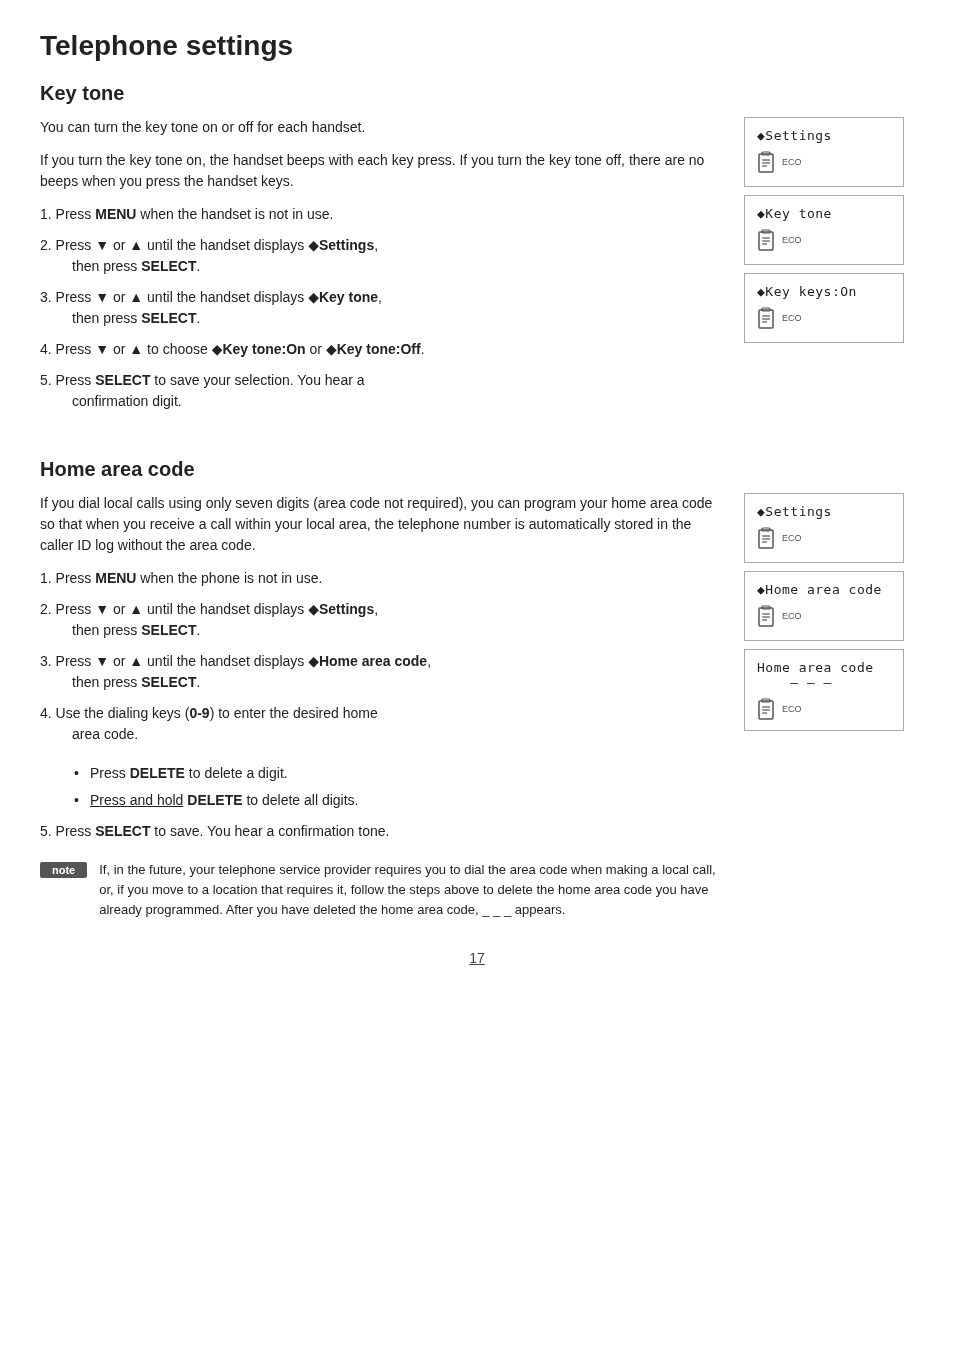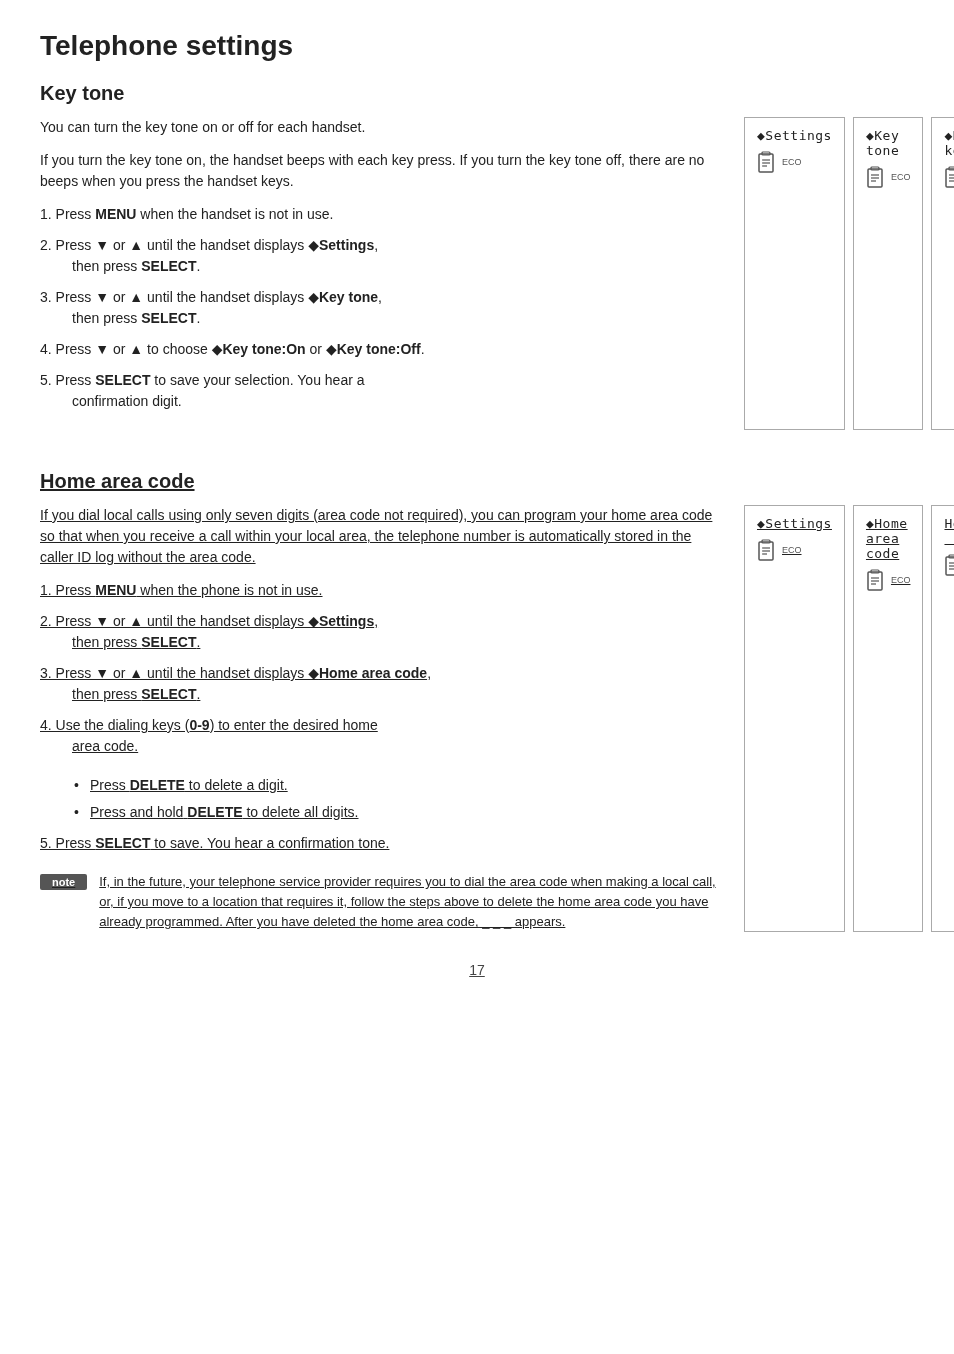--- a/index.html
+++ b/index.html
@@ -33,21 +33,21 @@
     }
 
     .text-column {
       flex: 1;
     }
 
     .screens-column {
       width: 170px;
       flex-shrink: 0;
       display: flex;
-      flex-direction: row;
+      flex-direction: column;
       gap: 8px;
     }
 
     .intro-text {
       margin-bottom: 12px;
       line-height: 1.5;
     }
 
     .steps-list {
       list-style: none;
@@ -123,22 +123,21 @@
     .eco-label {
       font-size: 9px;
       color: #555;
       vertical-align: super;
       font-family: Arial, sans-serif;
       font-weight: normal;
       letter-spacing: 0;
     }
 
     .section-divider {
-      margin: 40px 0 16px 0;
-      text-decoration: underline;
+      margin: 28px 0 16px 0;
     }
 
     .note-box {
       display: flex;
       gap: 12px;
       margin-top: 14px;
       align-items: flex-start;
     }
 
     .note-label {

